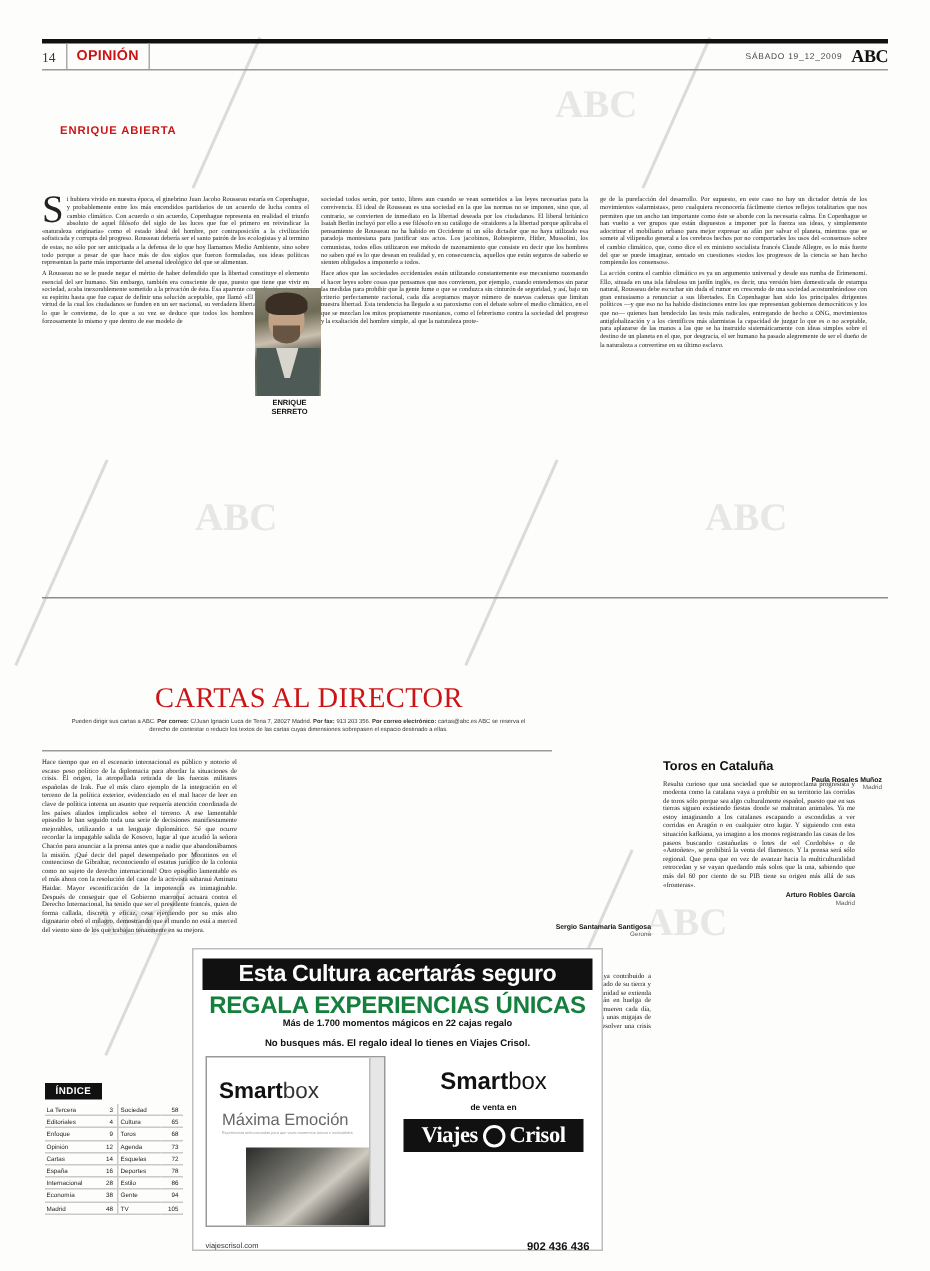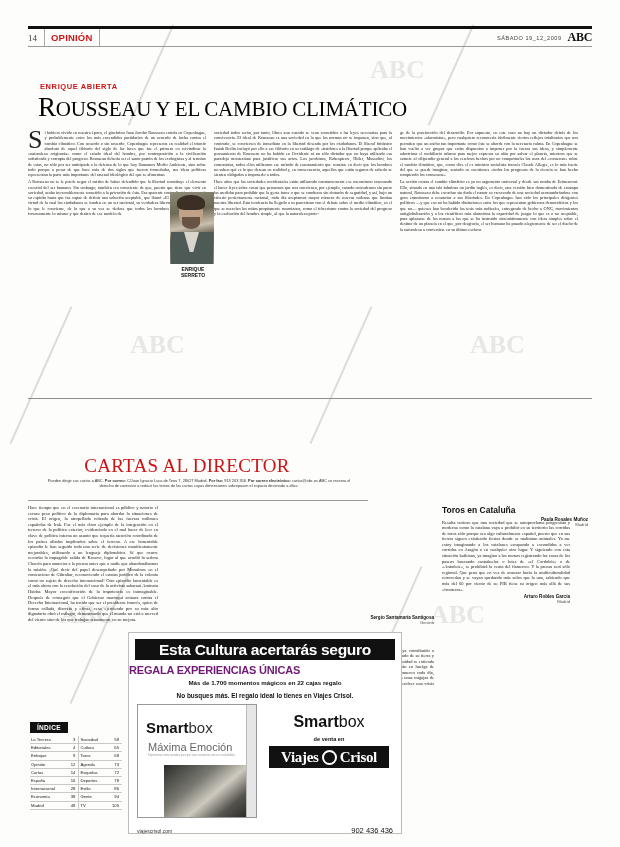--- a/index.html
+++ b/index.html
@@ -50,42 +50,42 @@
   .photo .hair{position:absolute;left:7px;top:3px;width:28px;height:15px;border-radius:50% 50% 30% 30%;background:#3a2e25;}
   .photo .beard{position:absolute;left:12px;top:25px;width:18px;height:12px;border-radius:0 0 50% 50%;background:#4a3a2c;opacity:.75;}
   .photo .body{position:absolute;left:1px;top:40px;width:42px;height:32px;background:#4e5a55;}
   .photo .shirt{position:absolute;left:14px;top:40px;width:15px;height:20px;background:#d8d5cc;
      clip-path:polygon(0 0,100% 0,62% 100%,38% 100%);}
   .byline{position:absolute;left:168px;top:266px;width:50px;text-align:center;
      font-family:"Liberation Sans",sans-serif;font-weight:bold;font-size:5px;line-height:6px;color:#111;}
 
   
   .cartas-rule{position:absolute;left:28px;top:398px;width:564px;height:1px;background:#8d8d8d;}
-  .cartas-title{position:absolute;left:17px;top:455px;width:340px;text-align:center;
+  .cartas-title{position:absolute;left:36px;top:455px;width:340px;text-align:center;
      font-family:"Liberation Serif",serif;font-size:19px;color:#cc1417;letter-spacing:.3px;}
   .cartas-note{position:absolute;left:44px;top:478px;width:310px;text-align:center;
      font-family:"Liberation Sans",sans-serif;font-size:3.9px;line-height:5.4px;color:#333;}
   .cartas-note b{font-weight:bold;}
   .cartas-hr{position:absolute;left:28px;top:500px;width:340px;height:1px;background:#9b9b9b;}
 
   .letters{position:absolute;top:505px;left:28px;width:564px;height:320px;display:flex;gap:8px;}
   .lcol{width:130px;}
   .lcol.narrow{width:128px;}
   .lt-head{font-family:"Liberation Sans",sans-serif;font-weight:bold;font-size:8.5px;line-height:10.5px;
      color:#111;margin:0 0 4px 0;}
   .lcol p{margin:0 0 2px 0;font-size:4.5px;line-height:5.6px;text-align:justify;color:#232020;}
   .sig{font-family:"Liberation Sans",sans-serif;font-weight:bold;font-size:4.6px;text-align:right;margin-top:2px;color:#111;}
   .sig-city{font-family:"Liberation Sans",sans-serif;font-size:4.2px;text-align:right;color:#555;}
 
   
   .ad{position:absolute;left:128px;top:632px;width:272px;height:200px;background:#fff;border:1px solid #bdbdbd;}
   .ad-band{margin:6px 6px 0 6px;background:#111;color:#fff;text-align:center;
      font-family:"Liberation Sans",sans-serif;font-weight:bold;font-size:15.5px;line-height:21px;letter-spacing:-.3px;}
-  .ad-l2{text-align:left;font-family:"Liberation Sans",sans-serif;font-weight:bold;
-     font-size:11px;line-height:15px;margin-top:3px;color:#701a75;letter-spacing:-.2px;}
+  .ad-l2{text-align:center;font-family:"Liberation Sans",sans-serif;font-weight:bold;
+     font-size:16px;line-height:15px;margin-top:3px;color:#15803d;letter-spacing:-.2px;}
   .ad-l3{text-align:center;font-family:"Liberation Sans",sans-serif;font-weight:bold;
      font-size:6.2px;margin-top:1px;color:#111;}
   .ad-l4{text-align:center;font-family:"Liberation Sans",sans-serif;font-weight:bold;
      font-size:6.4px;margin-top:6px;color:#111;}
   .ad-body{display:flex;margin-top:5px;height:118px;}
   .ad-box{margin-left:8px;width:118px;height:112px;background:#fff;border:1px solid #999;position:relative;overflow:hidden;}
   .sb-logo{position:absolute;left:8px;top:14px;font-family:"Liberation Sans",sans-serif;font-size:15px;color:#111;}
   .sb-logo b{font-weight:bold;}
   .sb-logo span{font-weight:normal;color:#333;}
   .sb-sub{position:absolute;left:10px;top:36px;font-family:"Liberation Sans",sans-serif;font-size:11px;color:#666;}
@@ -100,21 +100,21 @@
   .price-cent{font-family:"Liberation Sans",sans-serif;font-weight:bold;font-size:7px;color:#111;padding-bottom:5px;}
   .sb-logo2{font-family:"Liberation Sans",sans-serif;font-size:16px;color:#111;margin-top:5px;}
   .sb-logo2 b{font-weight:bold;}
   .venta{font-family:"Liberation Sans",sans-serif;font-weight:bold;font-size:5.6px;margin-top:5px;color:#111;}
   .viajes{margin:4px auto 0 auto;width:120px;height:22px;background:#111;color:#fff;
      font-family:"Liberation Serif",serif;font-weight:bold;font-size:15px;line-height:22px;letter-spacing:-.3px;
      display:flex;align-items:center;justify-content:center;gap:3px;}
   .viajes .ring{width:11px;height:11px;border:2px solid #fff;border-radius:50%;display:inline-block;}
   .ad-foot{display:flex;justify-content:space-between;align-items:center;padding:4px 8px 0 8px;}
   .ad-web{font-family:"Liberation Sans",sans-serif;font-size:5px;color:#333;}
-  .ad-tel{font-family:"Liberation Sans",sans-serif;font-weight:normal;font-size:7.5px;color:#111;padding-left:14px;}
+  .ad-tel{font-family:"Liberation Sans",sans-serif;font-weight:bold;font-size:7.5px;color:#111;padding-left:14px;}
 
   
   .indice{position:absolute;left:30px;top:716px;width:92px;}
   .ind-tab{display:inline-block;background:#111;color:#fff;font-family:"Liberation Sans",sans-serif;
      font-weight:bold;font-size:6.5px;padding:2px 7px;letter-spacing:.3px;}
   .ind-table{width:92px;border-collapse:collapse;margin-top:2px;}
   .ind-table td{font-family:"Liberation Sans",sans-serif;font-size:4.2px;color:#222;
      border-bottom:1px solid #c9c9c9;padding:1.1px 1px;}
   .ind-table td.num{text-align:right;padding-right:3px;}
   .ind-table td.sep{border-right:1px solid #c9c9c9;}
@@ -148,23 +148,20 @@
       <span class="sec-wrap">
         <span class="section">OPINIÓN</span>
       </span>
       <span class="mast-spacer"></span>
       <span class="mast-date">SÁBADO 19_12_2009</span>
       <span class="mast-logo">ABC</span>
     </div>
   </div>
 
   <div class="tribuna-label">ENRIQUE ABIERTA</div>
-  <div class="headline">
-    <span class="cap">R</span><span>OUSSEAU Y EL CAMBIO CLIMÁTICO</span>
-  </div>
 
   <div class="art">
     <div class="col dropcap-col">
       <p>Si hubiera vivido en nuestra época, el ginebrino Juan Jacobo Rousseau estaría en Copenhague, y probablemente entre los más encendidos partidarios de un acuerdo de lucha contra el cambio climático. Con acuerdo o sin acuerdo, Copenhague representa en realidad el triunfo absoluto de aquel filósofo del siglo de las luces que fue el primero en reivindicar la «naturaleza originaria» como el estado ideal del hombre, por contraposición a la civilización sofisticada y corrupta del progreso. Rousseau debería ser el santo patrón de los ecologistas y al termino de estas, no sólo por ser anticipada a la defensa de lo que hoy llamamos Medio Ambiente, sino sobre todo porque a pesar de que hace más de dos siglos que fueron formuladas, sus ideas políticas representan la parte más importante del arsenal ideológico del que se alimentan.</p>
       <p>A Rousseau no se le puede negar el mérito de haber defendido que la libertad constituye el elemento esencial del ser humano. Sin embargo, también era consciente de que, puesto que tiene que vivir en sociedad, acaba inexorablemente sometido a la privación de ésta. Esa aparente contradicción atormentó su espíritu hasta que fue capaz de definir una solución aceptable, que llamó «El Contrato Social», en virtud de la cual los ciudadanos se funden en un ser nacional, su verdadera libertad se funda en desear lo que le convieme, de lo que a su vez se deduce que todos los hombres racionales desearán forzosamente lo mismo y que dentro de ese modelo de</p>
     </div>
     <div class="col">
       <p>sociedad todos serán, por tanto, libres aun cuando se vean sometidos a las leyes necesarias para la convivencia. El ideal de Rousseau es una sociedad en la que las normas no se imponen, sino que, al contrario, se convierten de inmediato en la libertad deseada por los ciudadanos. El liberal británico Isaiah Berlin incluyó por ello a ese filósofo en su catálogo de «traidores a la libertad porque aplicaba el pensamiento de Rousseau no ha habido en Occidente ni un sólo dictador que no haya utilizado esa paradoja montesiana para justificar sus actos. Los jacobinos, Robespierre, Hitler, Mussolini, los comunistas, todos ellos utilizaron ese método de razonamiento que consiste en decir que los hombres no saben qué es lo que desean en realidad y, en consecuencia, aquellos que están seguros de saberlo se sienten obligados a imponerlo a todos.</p>
       <p>Hace años que las sociedades occidentales están utilizando constantemente ese mecanismo razonando el hacer leyes sobre cosas que pensamos que nos convienen, por ejemplo, cuando entendemos sin parar las medidas para prohibir que la gente fume o que se conduzca sin cinturón de seguridad, y así, bajo un criterio perfectamente racional, cada día aceptamos mayor número de nuevas cadenas que limitan nuestra libertad. Esta tendencia ha llegado a su paroxismo con el debate sobre el medio climático, en el que se mezclan los mitos propiamente rusonianos, como el febrerismo contra la sociedad del progreso y la exaltación del hombre simple, al que la naturaleza prote-</p>
     </div>

